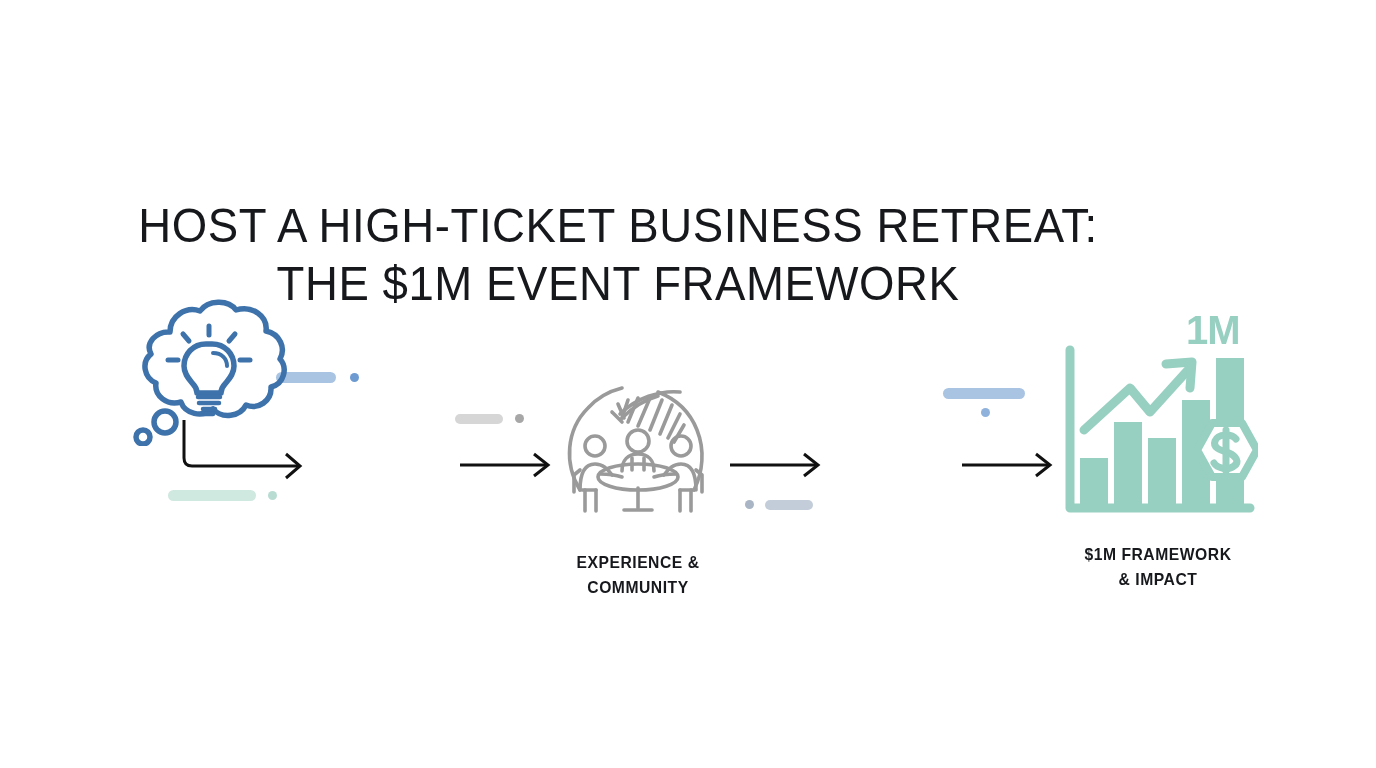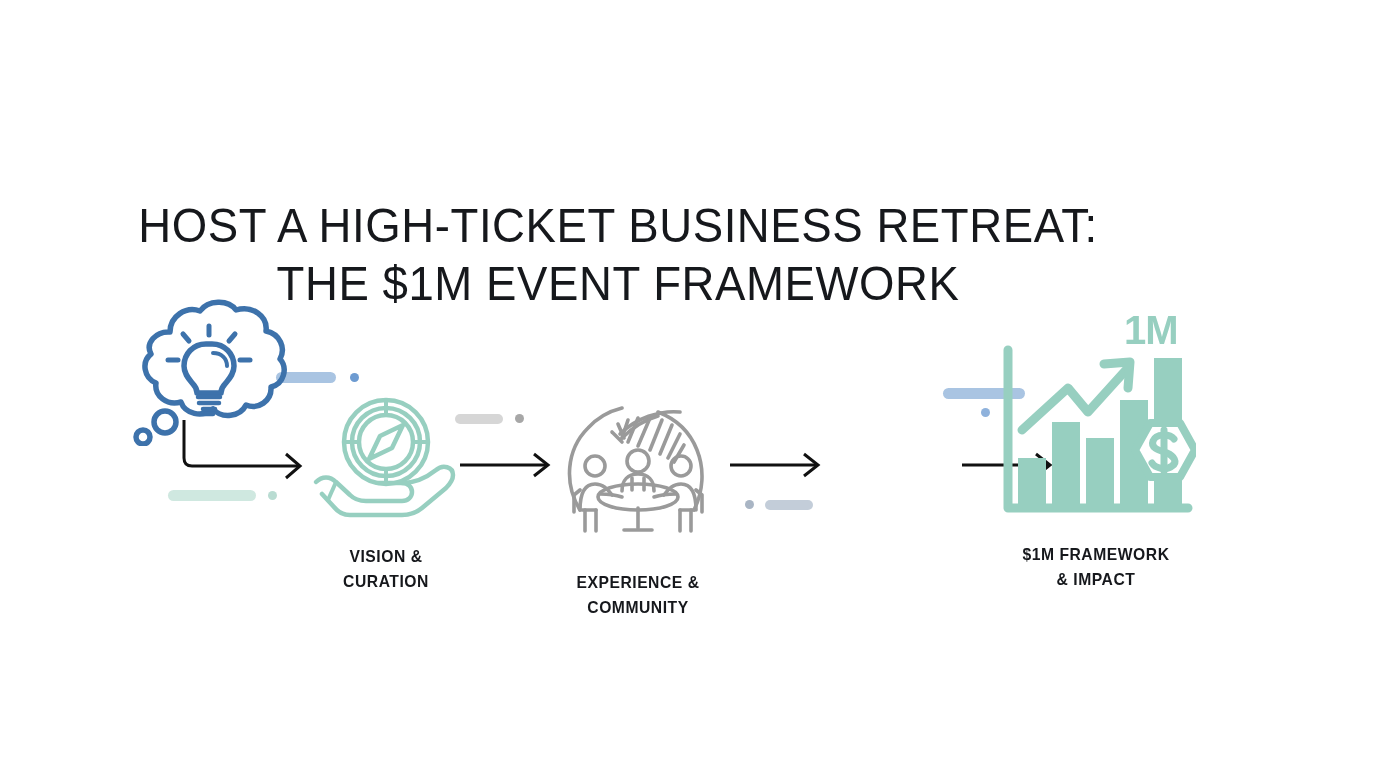--- a/index.html
+++ b/index.html
@@ -146,57 +146,29 @@
     </div>
   </div>
 
   <div class="connector" style="left:176px; top:420px; width:140px; height:60px;">
     <svg width="140" height="60" viewBox="0 0 140 60" fill="none" stroke="#111111" stroke-width="3" stroke-linecap="square" stroke-linejoin="miter">
       <path d="M8 0 L8 38 Q8 46 16 46 L122 46"></path>
       <path d="M110 34 L124 46 L110 58" fill="none" stroke-linecap="butt"></path>
     </svg>
   </div>
 
-  <div class="stage" style="left:310px; top:396px; width:152px;">
-    <div class="stage-icon">
-      <svg width="152" height="122" viewBox="0 0 152 122" fill="none" stroke="#97cfc0" stroke-width="4.5" stroke-linecap="round" stroke-linejoin="round">
-
-        <circle cx="76" cy="46" r="42"></circle>
-        <circle cx="76" cy="46" r="34"></circle>
-        <circle cx="76" cy="46" r="27"></circle>
-
-        <path d="M76 4 L76 17" stroke-width="4"></path>
-        <path d="M76 75 L76 88" stroke-width="4"></path>
-        <path d="M34 46 L47 46" stroke-width="4"></path>
-        <path d="M105 46 L118 46" stroke-width="4"></path>
-
-        <path d="M93 29 L82 52 L59 63 L70 40 Z"></path>
-
-        <path d="M6 86 C12 80 20 80 26 86 L40 99
-                 C44 103 50 105 56 105 L92 105
-                 C98 105 102 101 102 96 C102 91 98 87 92 87 L68 87" stroke-width="4.5"></path>
-        <path d="M92 87 C104 87 116 82 126 74
-                 C133 68 143 71 143 79 C143 84 140 88 136 92
-                 L112 112 C106 117 99 119 92 119 L40 119
-                 C34 119 28 116 24 111 L12 98" stroke-width="4.5"></path>
-        <path d="M26 86 L18 104" stroke-width="4"></path>
-      </svg>
-    </div>
-    <div class="stage-label" style="margin-top:22px;">VISION &amp;
-CURATION</div>
-  </div>
 
   <div class="connector" style="left:460px; top:450px; width:100px; height:30px;">
     <svg width="100" height="30" viewBox="0 0 100 30" fill="none" stroke="#111111" stroke-width="3" stroke-linecap="square">
       <path d="M0 15 L86 15"></path>
       <path d="M74 4 L88 15 L74 26" stroke-linecap="butt"></path>
     </svg>
   </div>
 
-  <div class="stage" style="left:558px; top:398px; width:160px;">
+  <div class="stage" style="left:558px; top:378px; width:160px;">
     <div class="stage-icon">
       <svg width="160" height="142" viewBox="0 0 160 142" fill="none" stroke="#9a9a9a" stroke-width="3.6" stroke-linecap="round" stroke-linejoin="round">
 
         <path d="M22 112 C6 86 8 52 30 30 C40 19 52 13 64 10"></path>
         <path d="M100 14 C118 21 132 34 139 52 C147 72 145 94 136 112"></path>
 
         <path d="M62 36 C78 20 102 12 122 14"></path>
         <path d="M64 40 C74 30 86 22 100 18"></path>
         <path d="M70 22 L64 40"></path>
           <path d="M80 20 L70 44"></path>
@@ -246,21 +218,21 @@
   </div>
 
 
   <div class="connector" style="left:962px; top:450px; width:100px; height:30px;">
     <svg width="100" height="30" viewBox="0 0 100 30" fill="none" stroke="#111111" stroke-width="3" stroke-linecap="square">
       <path d="M0 15 L86 15"></path>
       <path d="M74 4 L88 15 L74 26" stroke-linecap="butt"></path>
     </svg>
   </div>
 
-  <div class="stage" style="left:996px; top:312px; width:200px;">
+  <div class="stage" style="left:1058px; top:312px; width:200px;">
     <div class="stage-icon">
       <svg width="200" height="210" viewBox="0 0 200 210" fill="none">
 
         <path d="M12 38 L12 196 L192 196" stroke="#97cfc0" stroke-width="9" stroke-linecap="round" stroke-linejoin="round"></path>
 
         <rect x="22" y="146" width="28" height="50" fill="#97cfc0"></rect>
         <rect x="56" y="110" width="28" height="86" fill="#97cfc0"></rect>
         <rect x="90" y="126" width="28" height="70" fill="#97cfc0"></rect>
         <rect x="124" y="88" width="28" height="108" fill="#97cfc0"></rect>
         <rect x="158" y="46" width="28" height="150" fill="#97cfc0"></rect>

